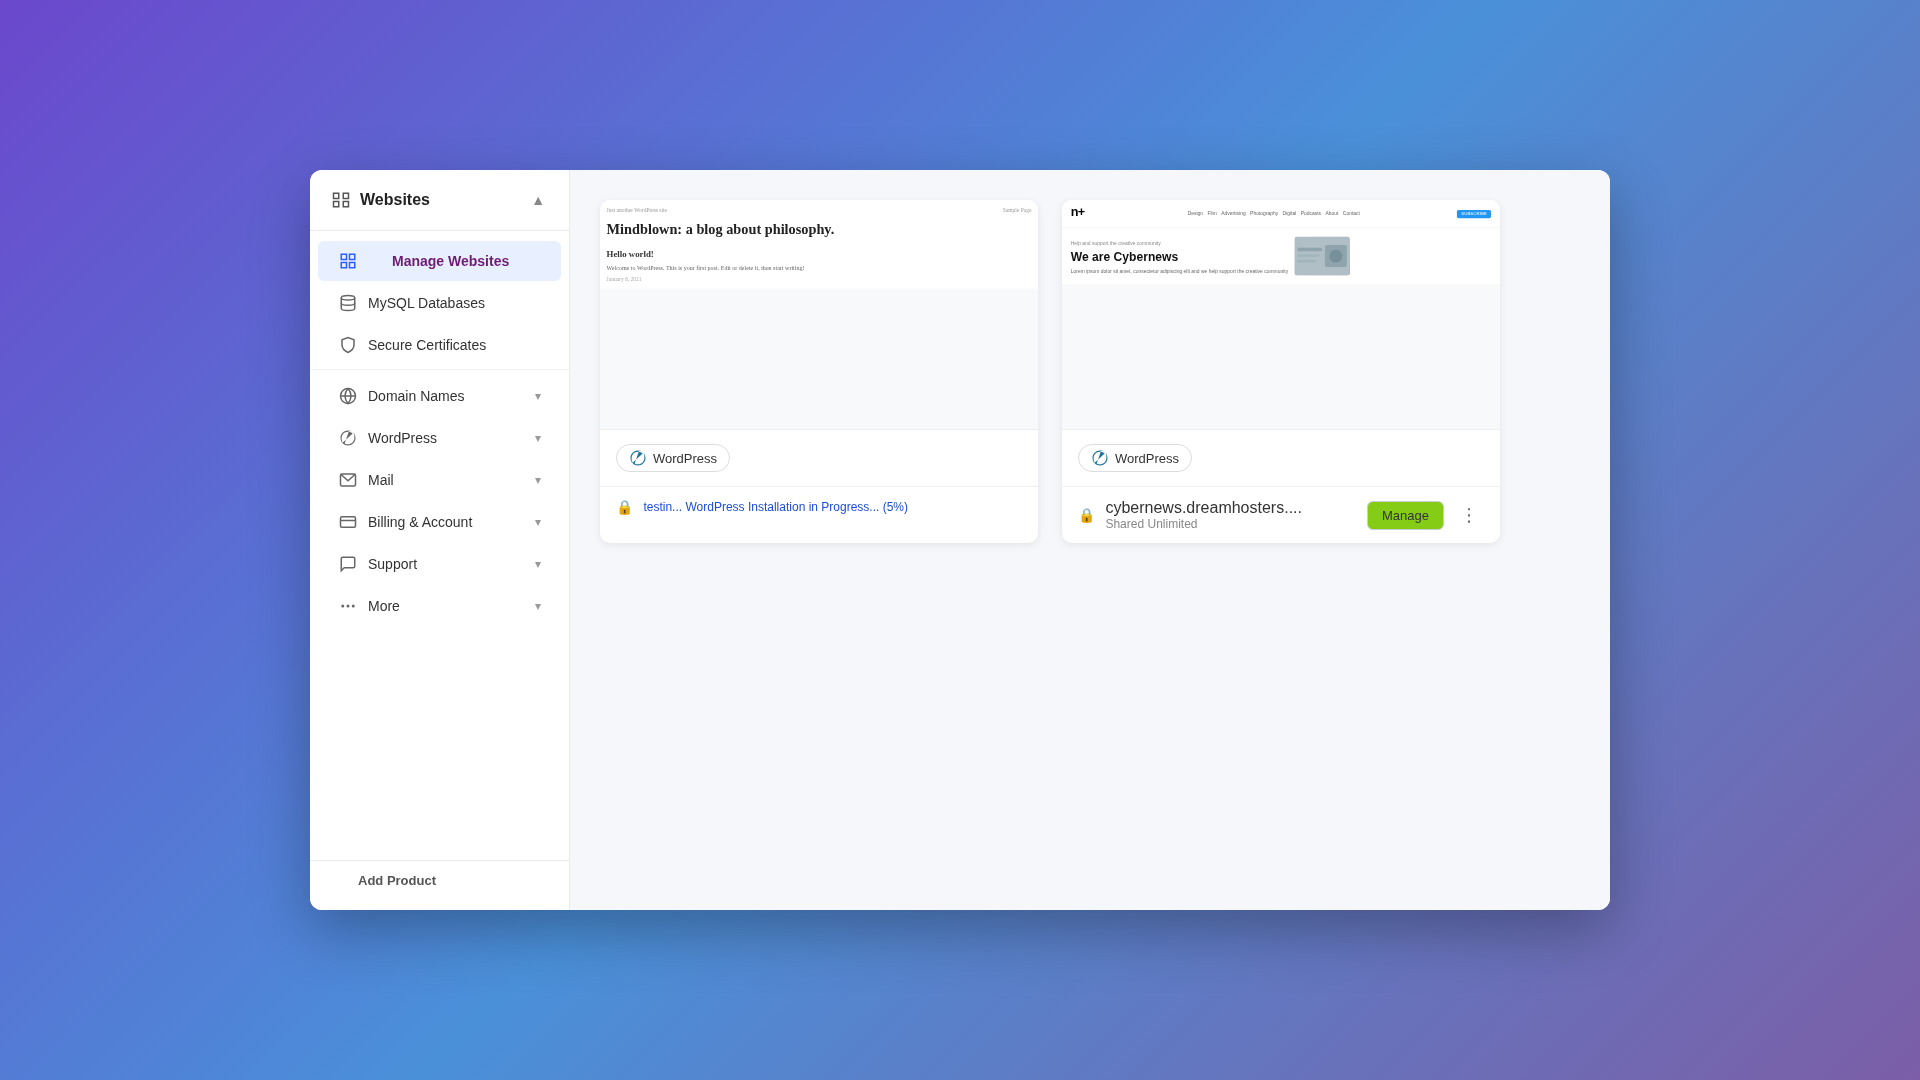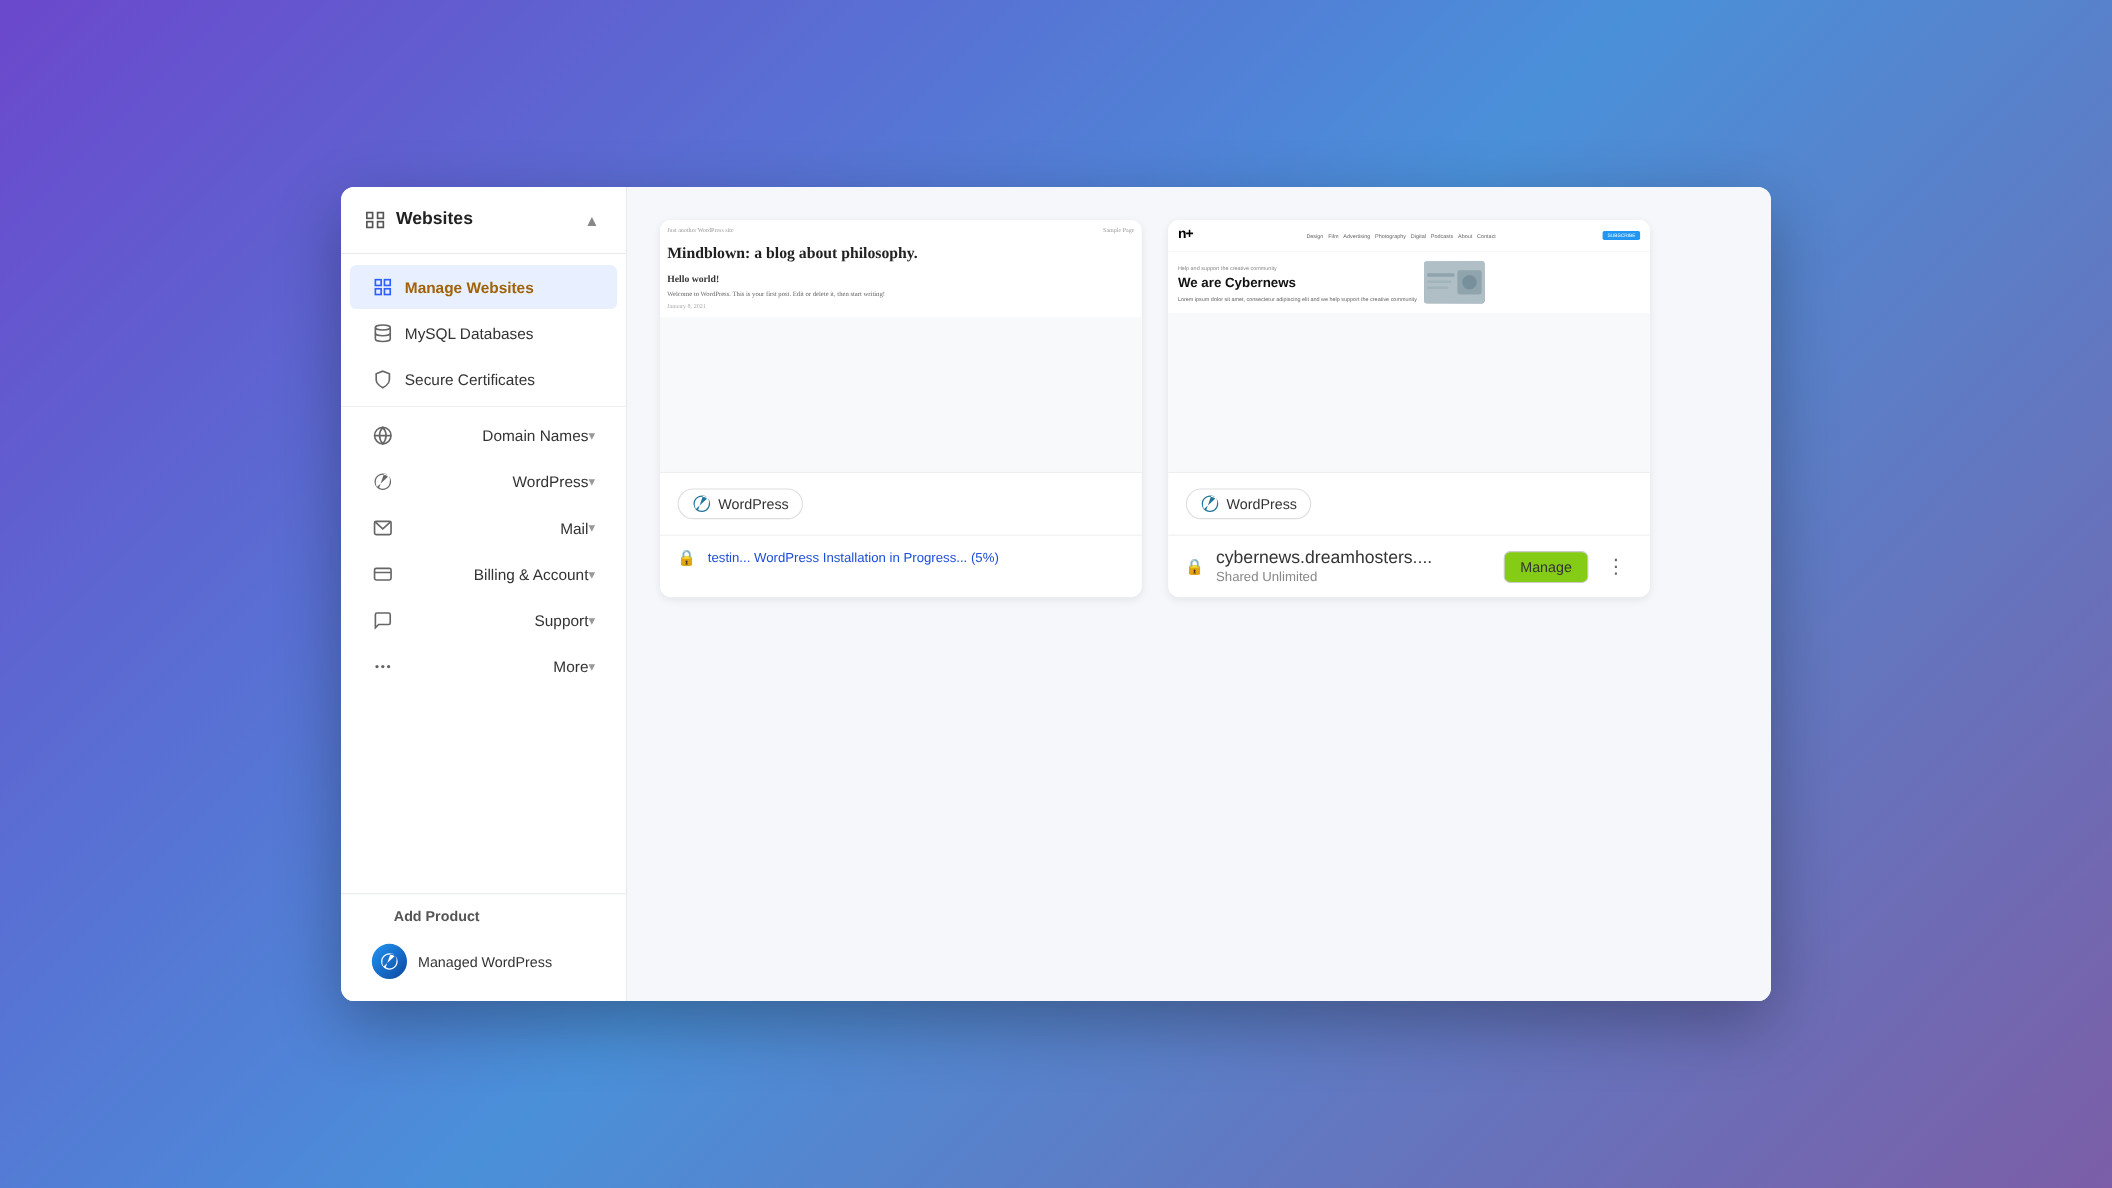--- a/index.html
+++ b/index.html
@@ -74,22 +74,23 @@
       cursor: pointer;
       color: #333;
       font-size: 14px;
       font-weight: 400;
       transition: background 0.15s;
       border-radius: 6px;
       margin: 2px 8px;
     }
     .nav-item.active {
       background: #e8f0ff;
-      color: #a16207;
+      color: #701a75;
       font-weight: 600;
+      gap: 24px;
     }
     .nav-item.active .nav-icon {
       color: #2c5fff;
     }
     .nav-icon {
       width: 20px;
       height: 20px;
       margin-right: 10px;
       display: flex;
       align-items: center;
@@ -101,21 +102,20 @@
       flex: 1;
     }
     .nav-arrow {
       color: #999;
       font-size: 12px;
     }
     .nav-section {
       border-top: 1px solid #f0f0f0;
       margin-top: 4px;
       padding-top: 4px;
-      text-align: right;
     }
     .sidebar-footer {
       padding: 12px 20px;
       border-top: 1px solid #e8eaed;
     }
     .add-product-label {
       font-size: 13px;
       font-weight: 600;
       color: #555;
       margin-bottom: 10px;
@@ -466,28 +466,20 @@
             </svg>
           </span>
           <span class="nav-item-label">More</span>
           <span class="nav-arrow">▾</span>
         </div>
       </div>
     </nav>
 
     <div class="sidebar-footer">
       <div class="add-product-label">Add Product</div>
-      <div class="managed-wp-item">
-        <div class="managed-wp-avatar">
-          <svg width="18" height="18" viewBox="0 0 24 24" fill="white">
-            <path d="M12 2C6.486 2 2 6.486 2 12s4.486 10 10 10 10-4.486 10-10S17.514 2 12 2zm0 1.542c2.382 0 4.562.873 6.227 2.31L4.852 18.228A8.432 8.432 0 0 1 3.542 12c0-4.664 3.794-8.458 8.458-8.458zM12 20.458a8.41 8.41 0 0 1-4.409-1.248l6.034-17.527A8.457 8.457 0 0 1 20.458 12c0 4.664-3.794 8.458-8.458 8.458z"></path>
-          </svg>
-        </div>
-        <span class="managed-wp-text">Managed WordPress</span>
-      </div>
     </div>
   </aside>
 
   <main class="main-content">
     <div class="cards-grid">
 
       <div class="site-card">
         <div class="card-preview">
           <div class="card-preview-inner">
             <div class="wp-blog-preview">

